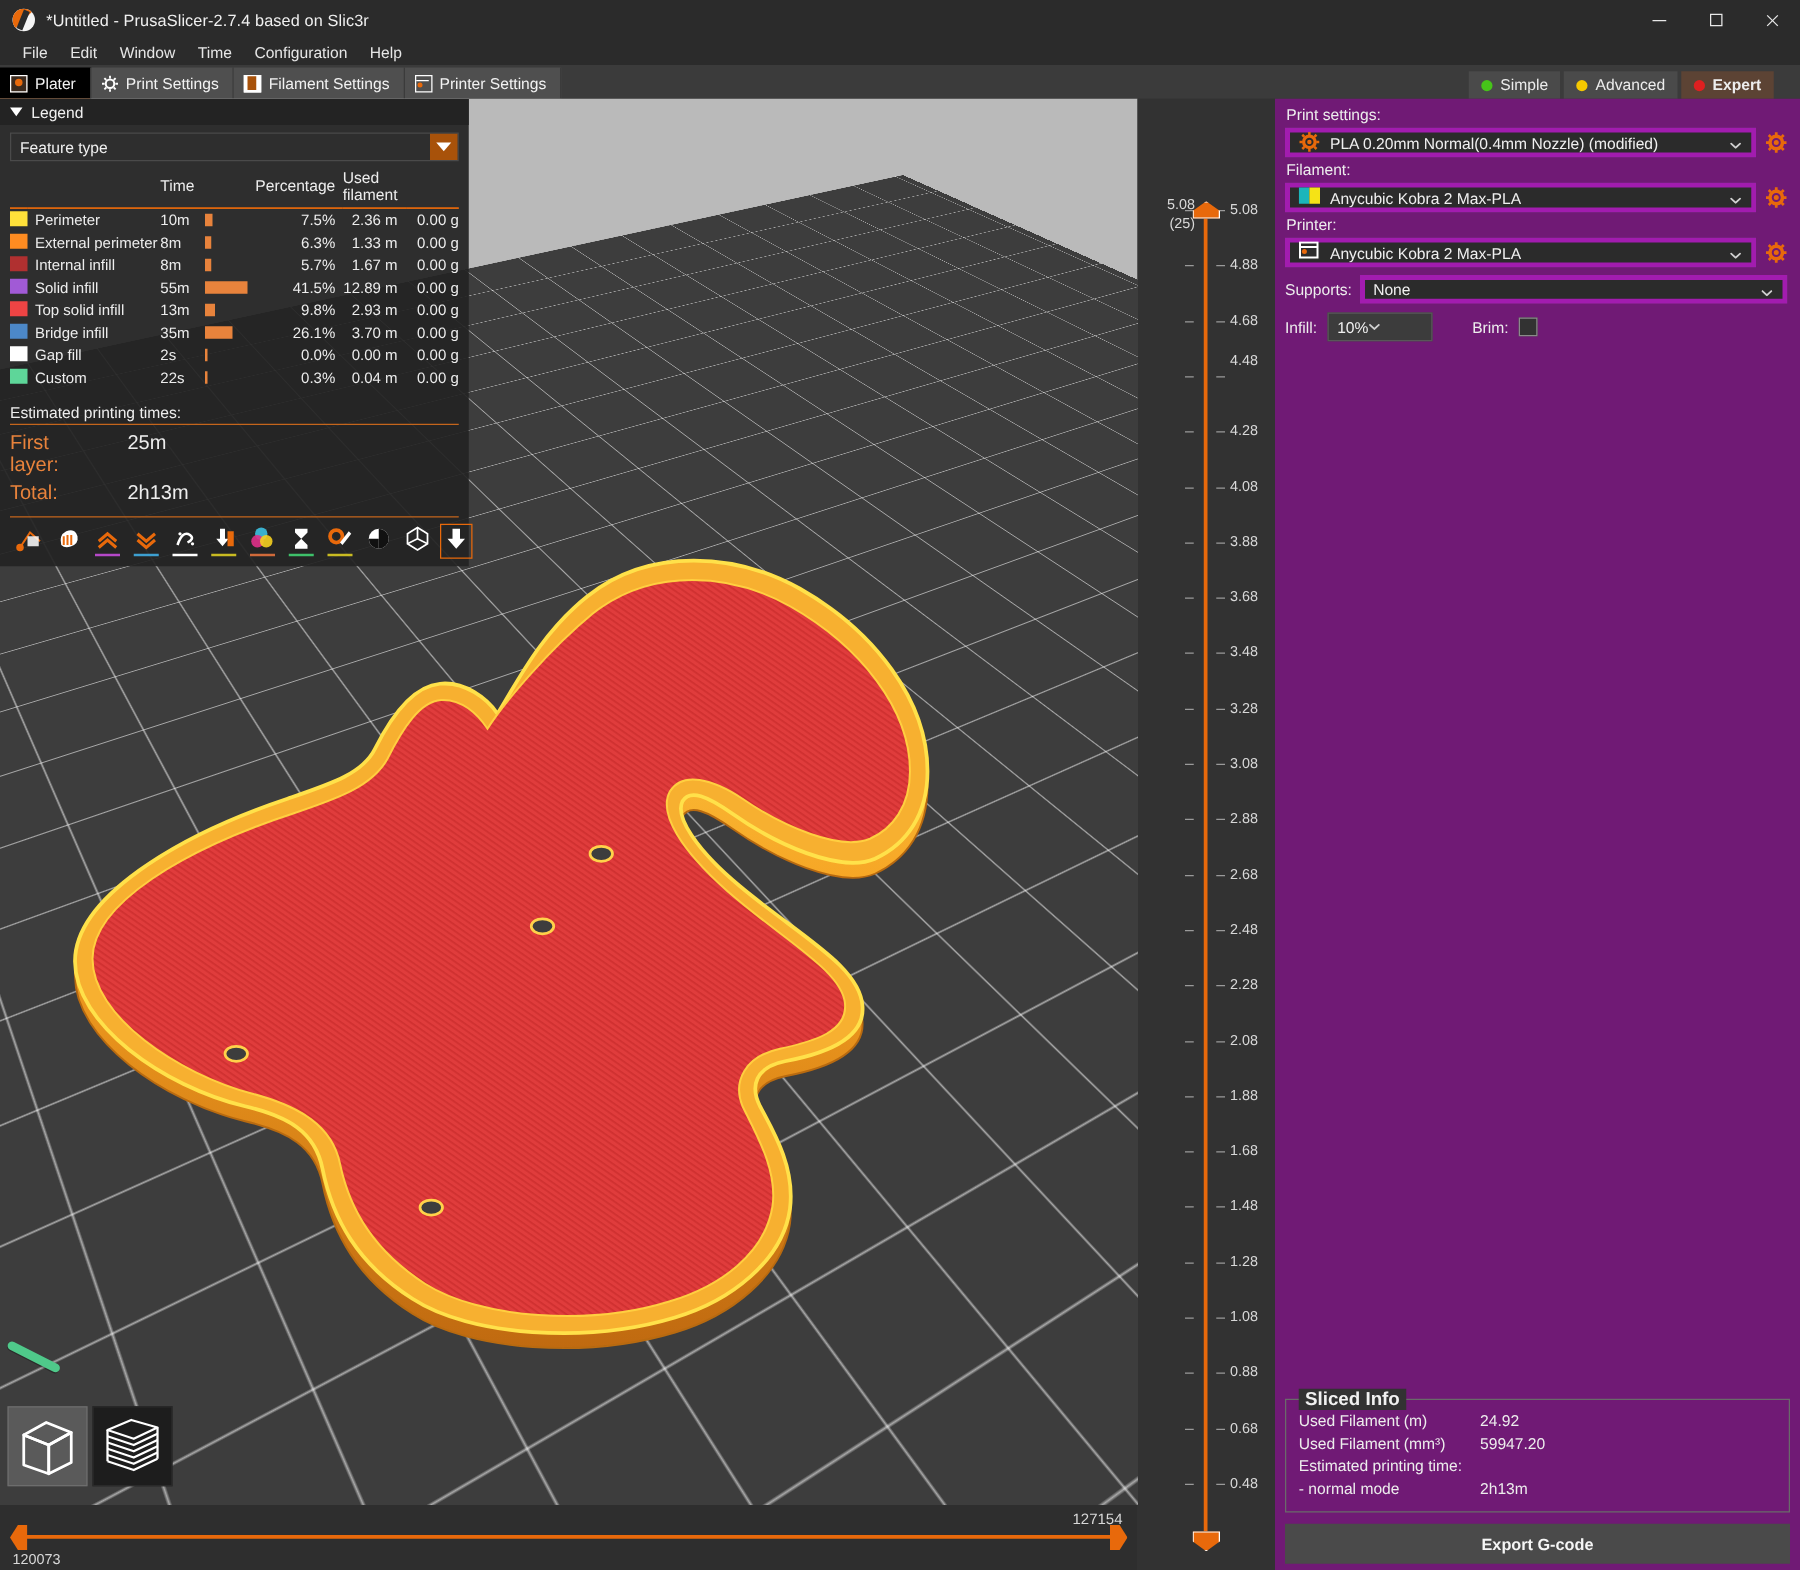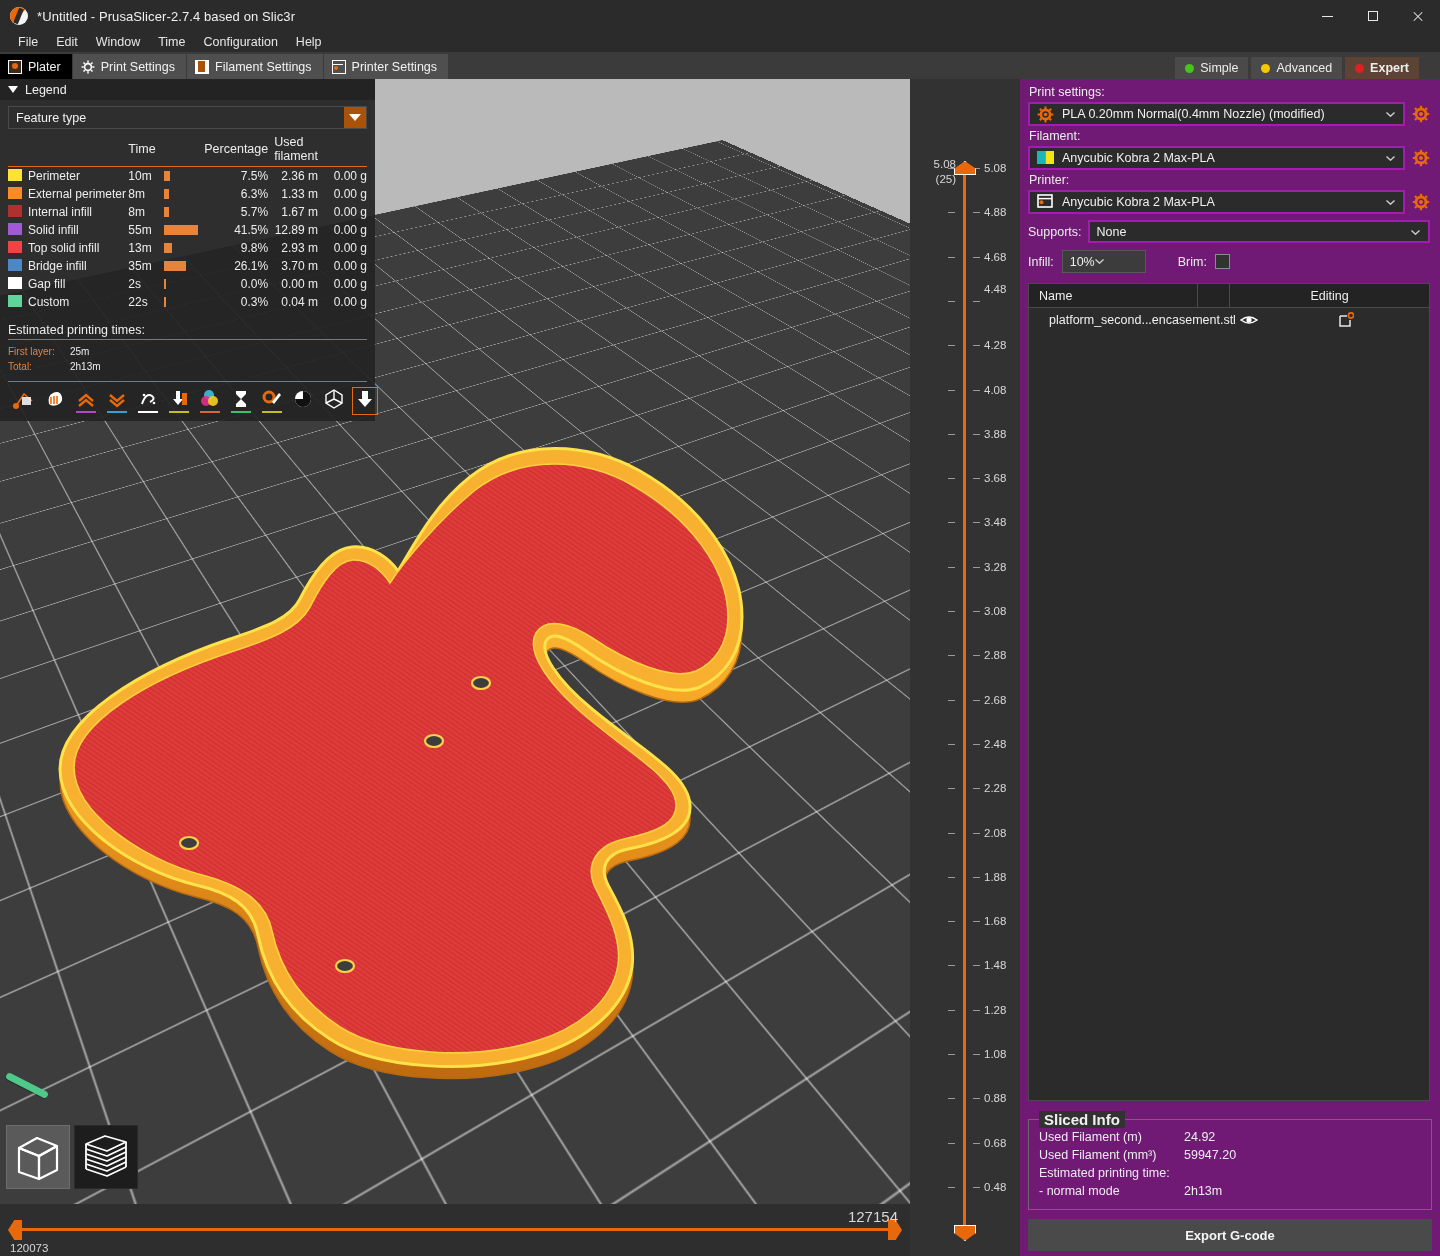--- a/index.html
+++ b/index.html
@@ -143,21 +143,21 @@
   .c-time { width:36px; text-align:left; }
   .c-bar  { width:40px; }
   .c-pct  { width:42px; text-align:right; padding-right:6px !important; }
   .c-fil  { width:50px; text-align:right; padding-right:7px !important; }
   .c-g    { width:42px; text-align:right; }
   .barwrap { width:34px; height:10px; position:relative; }
   .bar { height:10px; background:#e8833c; min-width:1.5px; }
 
   .est-title { font-size:12.5px; color:#ededed; margin:8px 0 2px 0; padding-top:4px; }
   .hr-o { height:1px; background:#c4651c; margin:2px 0 4px 0; }
-  .est-row { display:flex; font-size:10px; padding:2px 0; }
+  .est-row { display:flex; font-size:16px; padding:2px 0;gap:32px; }
   .est-label { width:62px; color:#e8833c; }
   .est-val { color:#ededed; }
   .legend-toolbar {
     margin-top:7px; border-top:1px solid #c4651c; padding:6px 2px 5px 4px;
     display:flex; gap:7px; align-items:center;
   }
   .tool-ico { width:24px; height:26px; position:relative; flex:none; }
   .tool-ico.sel { outline:1.5px solid #e8690b; }
   .tool-ub { position:absolute; left:2px; bottom:1px; width:20px; height:2.5px; }
 
@@ -181,30 +181,30 @@
     clip-path: polygon(0 0, 100% 0, 100% 50%, 50% 100%, 0 50%);
   }
 
   
   .hslider { position:absolute; left:0; top:1204px; width:910px; height:52px; background:#2e2e2e; }
   .hs-track { position:absolute; left:14px; top:24px; width:882px; height:3px; background:#e8690b; }
   .hs-handle-l { position:absolute; left:8px; top:16px; width:14px; height:20px; background:#e8690b;
      clip-path: polygon(0 50%, 45% 0, 100% 0, 100% 100%, 45% 100%); }
   .hs-handle-r { position:absolute; left:888px; top:16px; width:14px; height:20px; background:#e8690b;
      clip-path: polygon(0 0, 55% 0, 100% 50%, 55% 100%, 0 100%); }
-  .hs-lbl-r { position:absolute; right:12px; top:4px; font-size:15px; color:#d8d8d8; }
+  .hs-lbl-r { position:absolute; right:12px; top:4px; font-size:12px; color:#d8d8d8; }
   .hs-lbl-l { position:absolute; left:10px; top:38px; font-size:11.5px; color:#d8d8d8; }
 
   
   .sidebar { position:absolute; left:1020px; top:79px; width:420px; height:1177px; background:#701a75; padding:5px 10px 0 8px; }
   .sb-label { font-size:12.5px; color:#ededed; margin:1px 0 3px 1px; }
   .combo-row { display:flex; align-items:center; gap:7px; margin-bottom:3px; }
   .combo {
-    flex:1; height:24px; background:#2b2b2b; border:2px solid #a21caf;
-    display:flex; align-items:center; position:relative; padding-left:4px;
+    flex:1; height:24px; background:#2b2b2b; border:4px solid #a21caf;
+    display:flex; align-items:flex-end; position:relative; padding-left:4px;
   }
   .combo .cb-text { font-size:12.5px; color:#f0f0f0; margin-left:8px; white-space:nowrap; overflow:hidden; }
   .combo .chev { position:absolute; right:8px; top:8px; width:9px; height:5px; }
   .chev svg, .gear-svg { display:block; }
   .cb-ico { width:17px; height:17px; flex:none; position:relative; margin-left:3px; }
   .gear-btn { width:18px; height:18px; flex:none; }
 
   .supports-row { display:flex; align-items:center; gap:6px; margin-top:6px; }
   .supports-row .sb-label { margin:0; }
   .infill-row { display:flex; align-items:center; gap:8px; margin-top:7px; }
@@ -825,43 +825,20 @@
         <span class="chev" style="right:7px;top:8px">
           <svg width="9" height="5" viewBox="0 0 9 5">
               <path d="M0.5,0.5 L4.5,4.2 L8.5,0.5" fill="none" stroke="#cfcfcf" stroke-width="1.4"></path>
             </svg>
         </span>
       </div>
       <span class="sb-label" style="margin:0 0 0 24px">Brim:</span>
       <span class="chk"></span>
     </div>
 
-    <div class="objtable">
-      <div class="obj-head">
-        <div class="oh-name">Name</div>
-        <div class="oh-mid"></div>
-        <div class="oh-edit">Editing</div>
-      </div>
-      <div class="obj-row">
-        <div class="or-name">platform_second...encasement.stl</div>
-        <div class="or-eye">
-          <svg width="18" height="12" viewBox="0 0 18 12">
-              <path d="M1,6 Q9,0 17,6 Q9,12 1,6 Z" fill="none" stroke="#fff" stroke-width="1.5"></path>
-              <circle cx="9" cy="6" r="2.6" fill="#fff"></circle>
-            </svg>
-        </div>
-        <div class="or-edit">
-          <svg width="16" height="16" viewBox="0 0 16 16">
-              <path d="M2,4 L2,14 L12,14 L12,8" fill="none" stroke="#e8e8e8" stroke-width="1.5"></path>
-              <path d="M2,4 L9,4" stroke="#e8e8e8" stroke-width="1.5"></path>
-              <circle cx="13" cy="3.5" r="2.6" fill="none" stroke="#e8690b" stroke-width="1.6"></circle>
-            </svg>
-        </div>
-      </div>
-    </div>
 
     <div class="sliced-info">
       <div class="si-title">Sliced Info</div>
       <div class="si-row">
         <span class="si-k">Used Filament (m)</span>
         <span class="si-v">24.92</span>
       </div>
       <div class="si-row">
         <span class="si-k">Used Filament (mm³)</span>
         <span class="si-v">59947.20</span>

